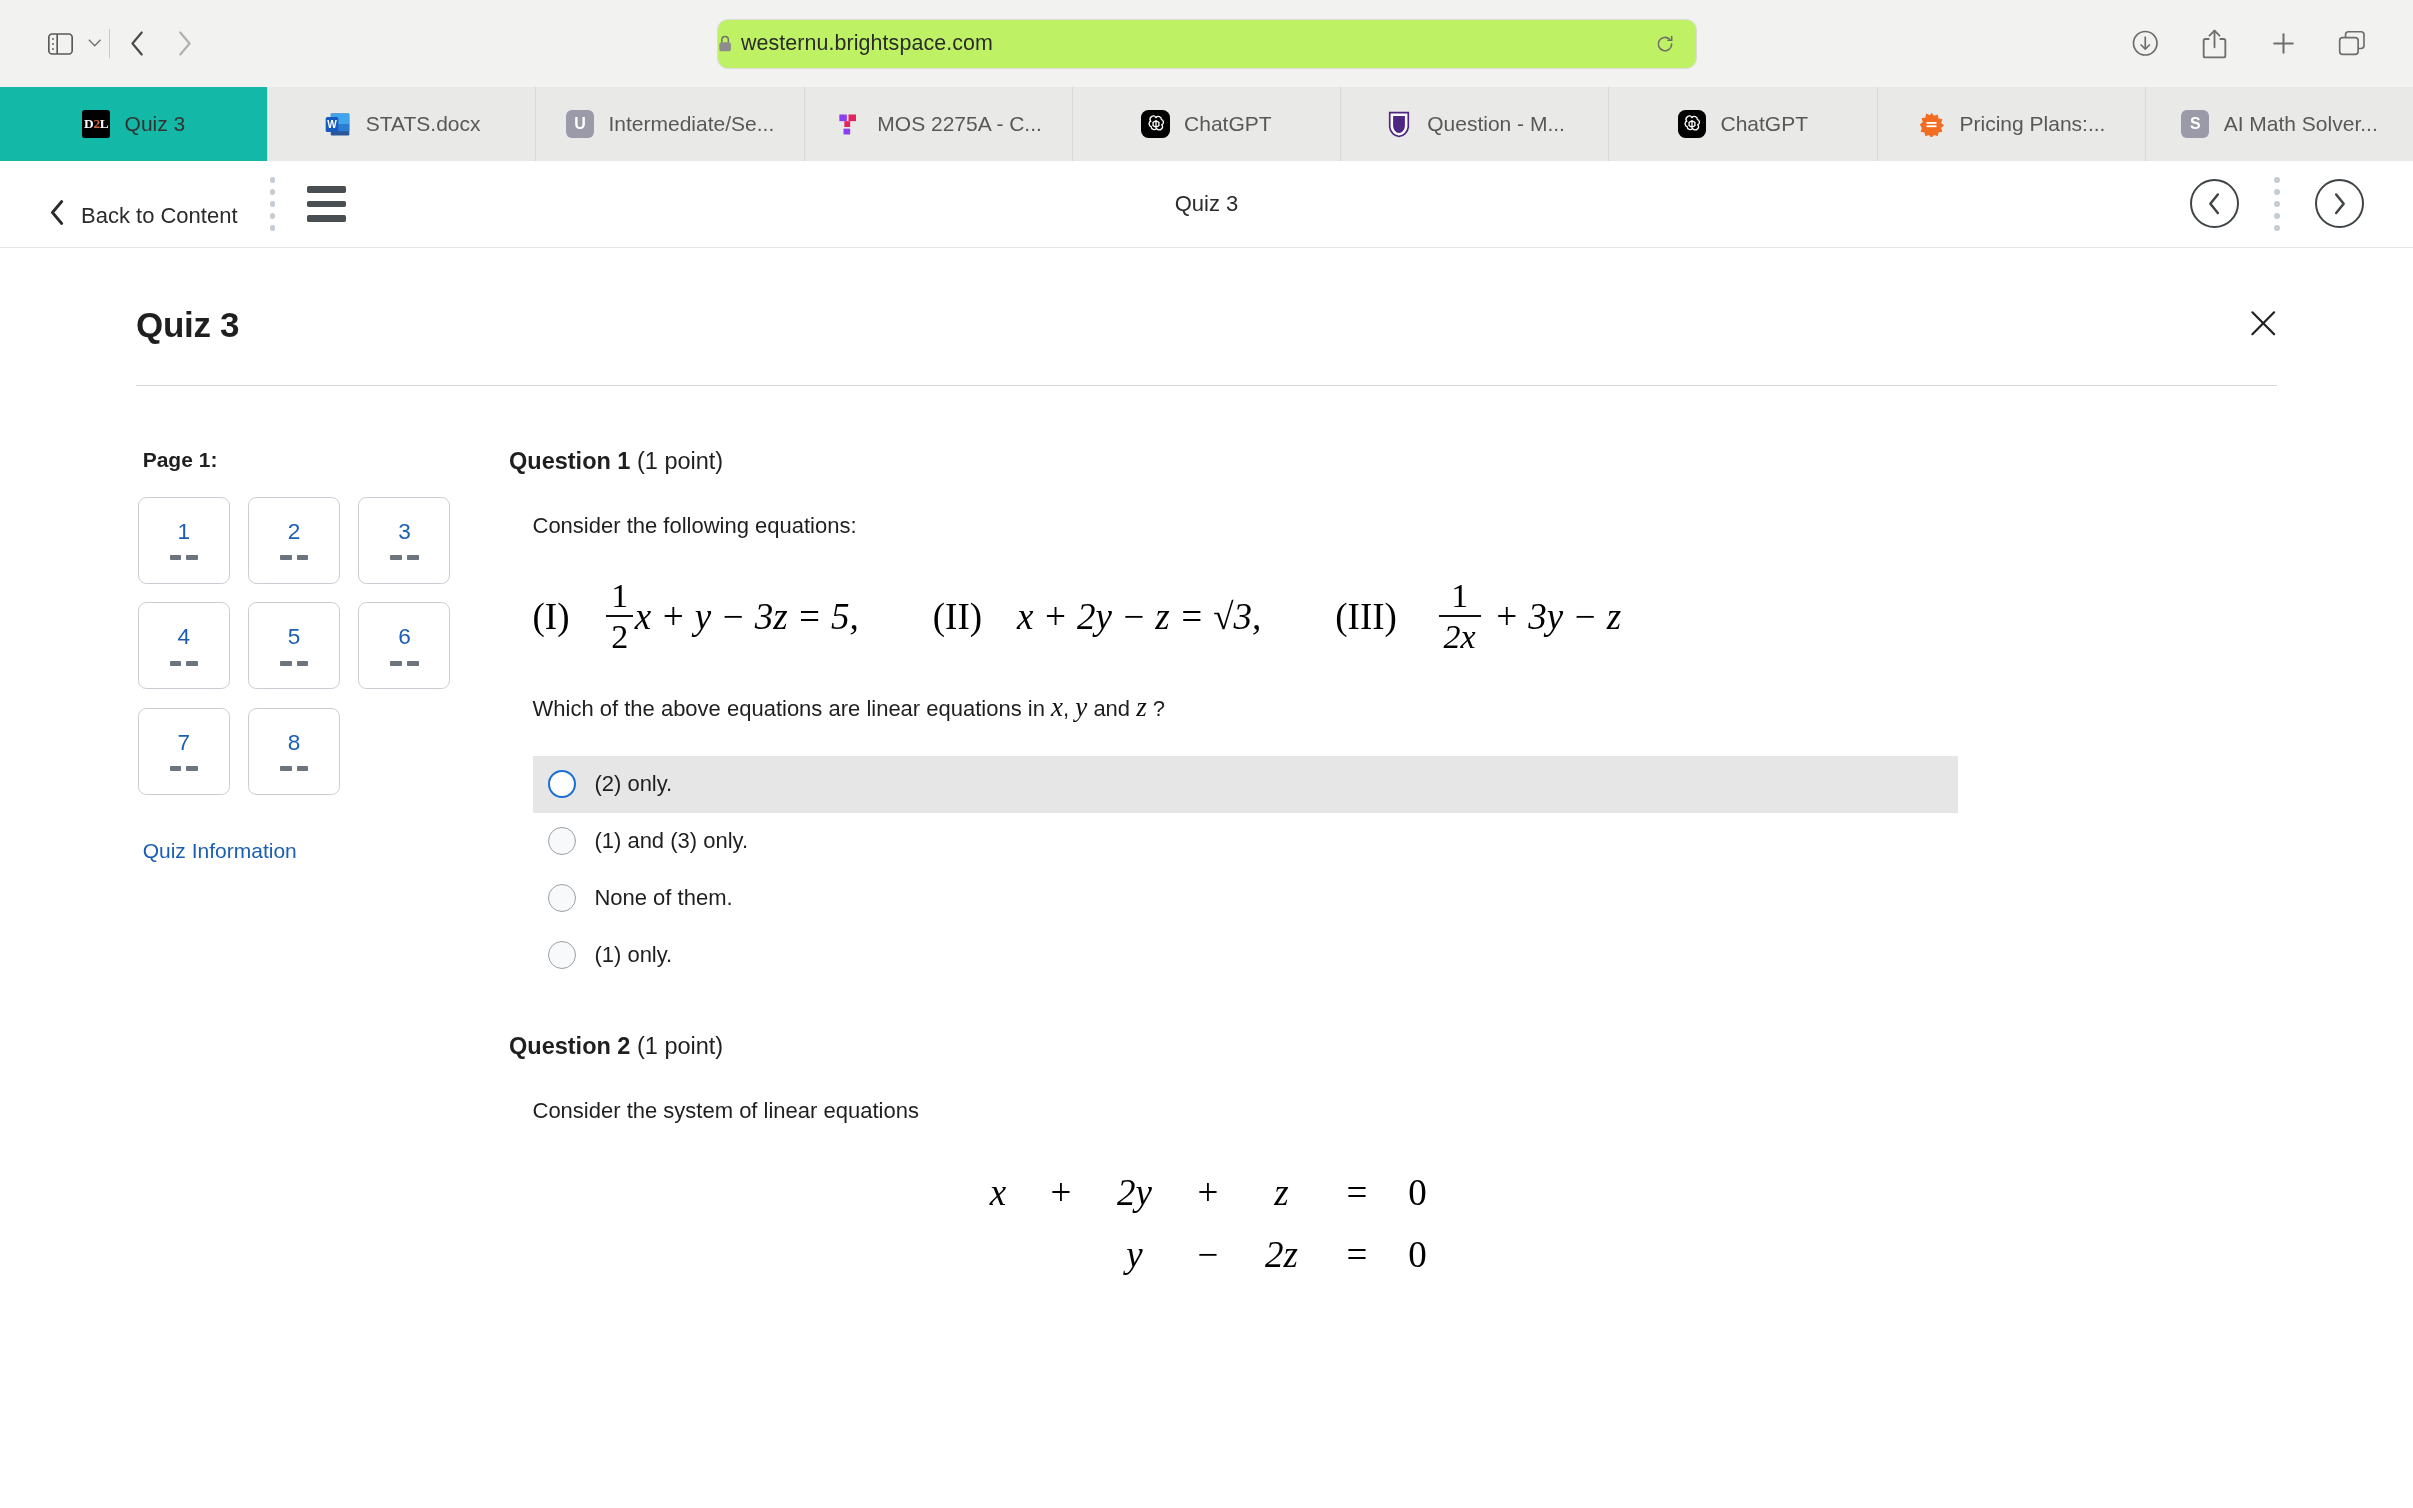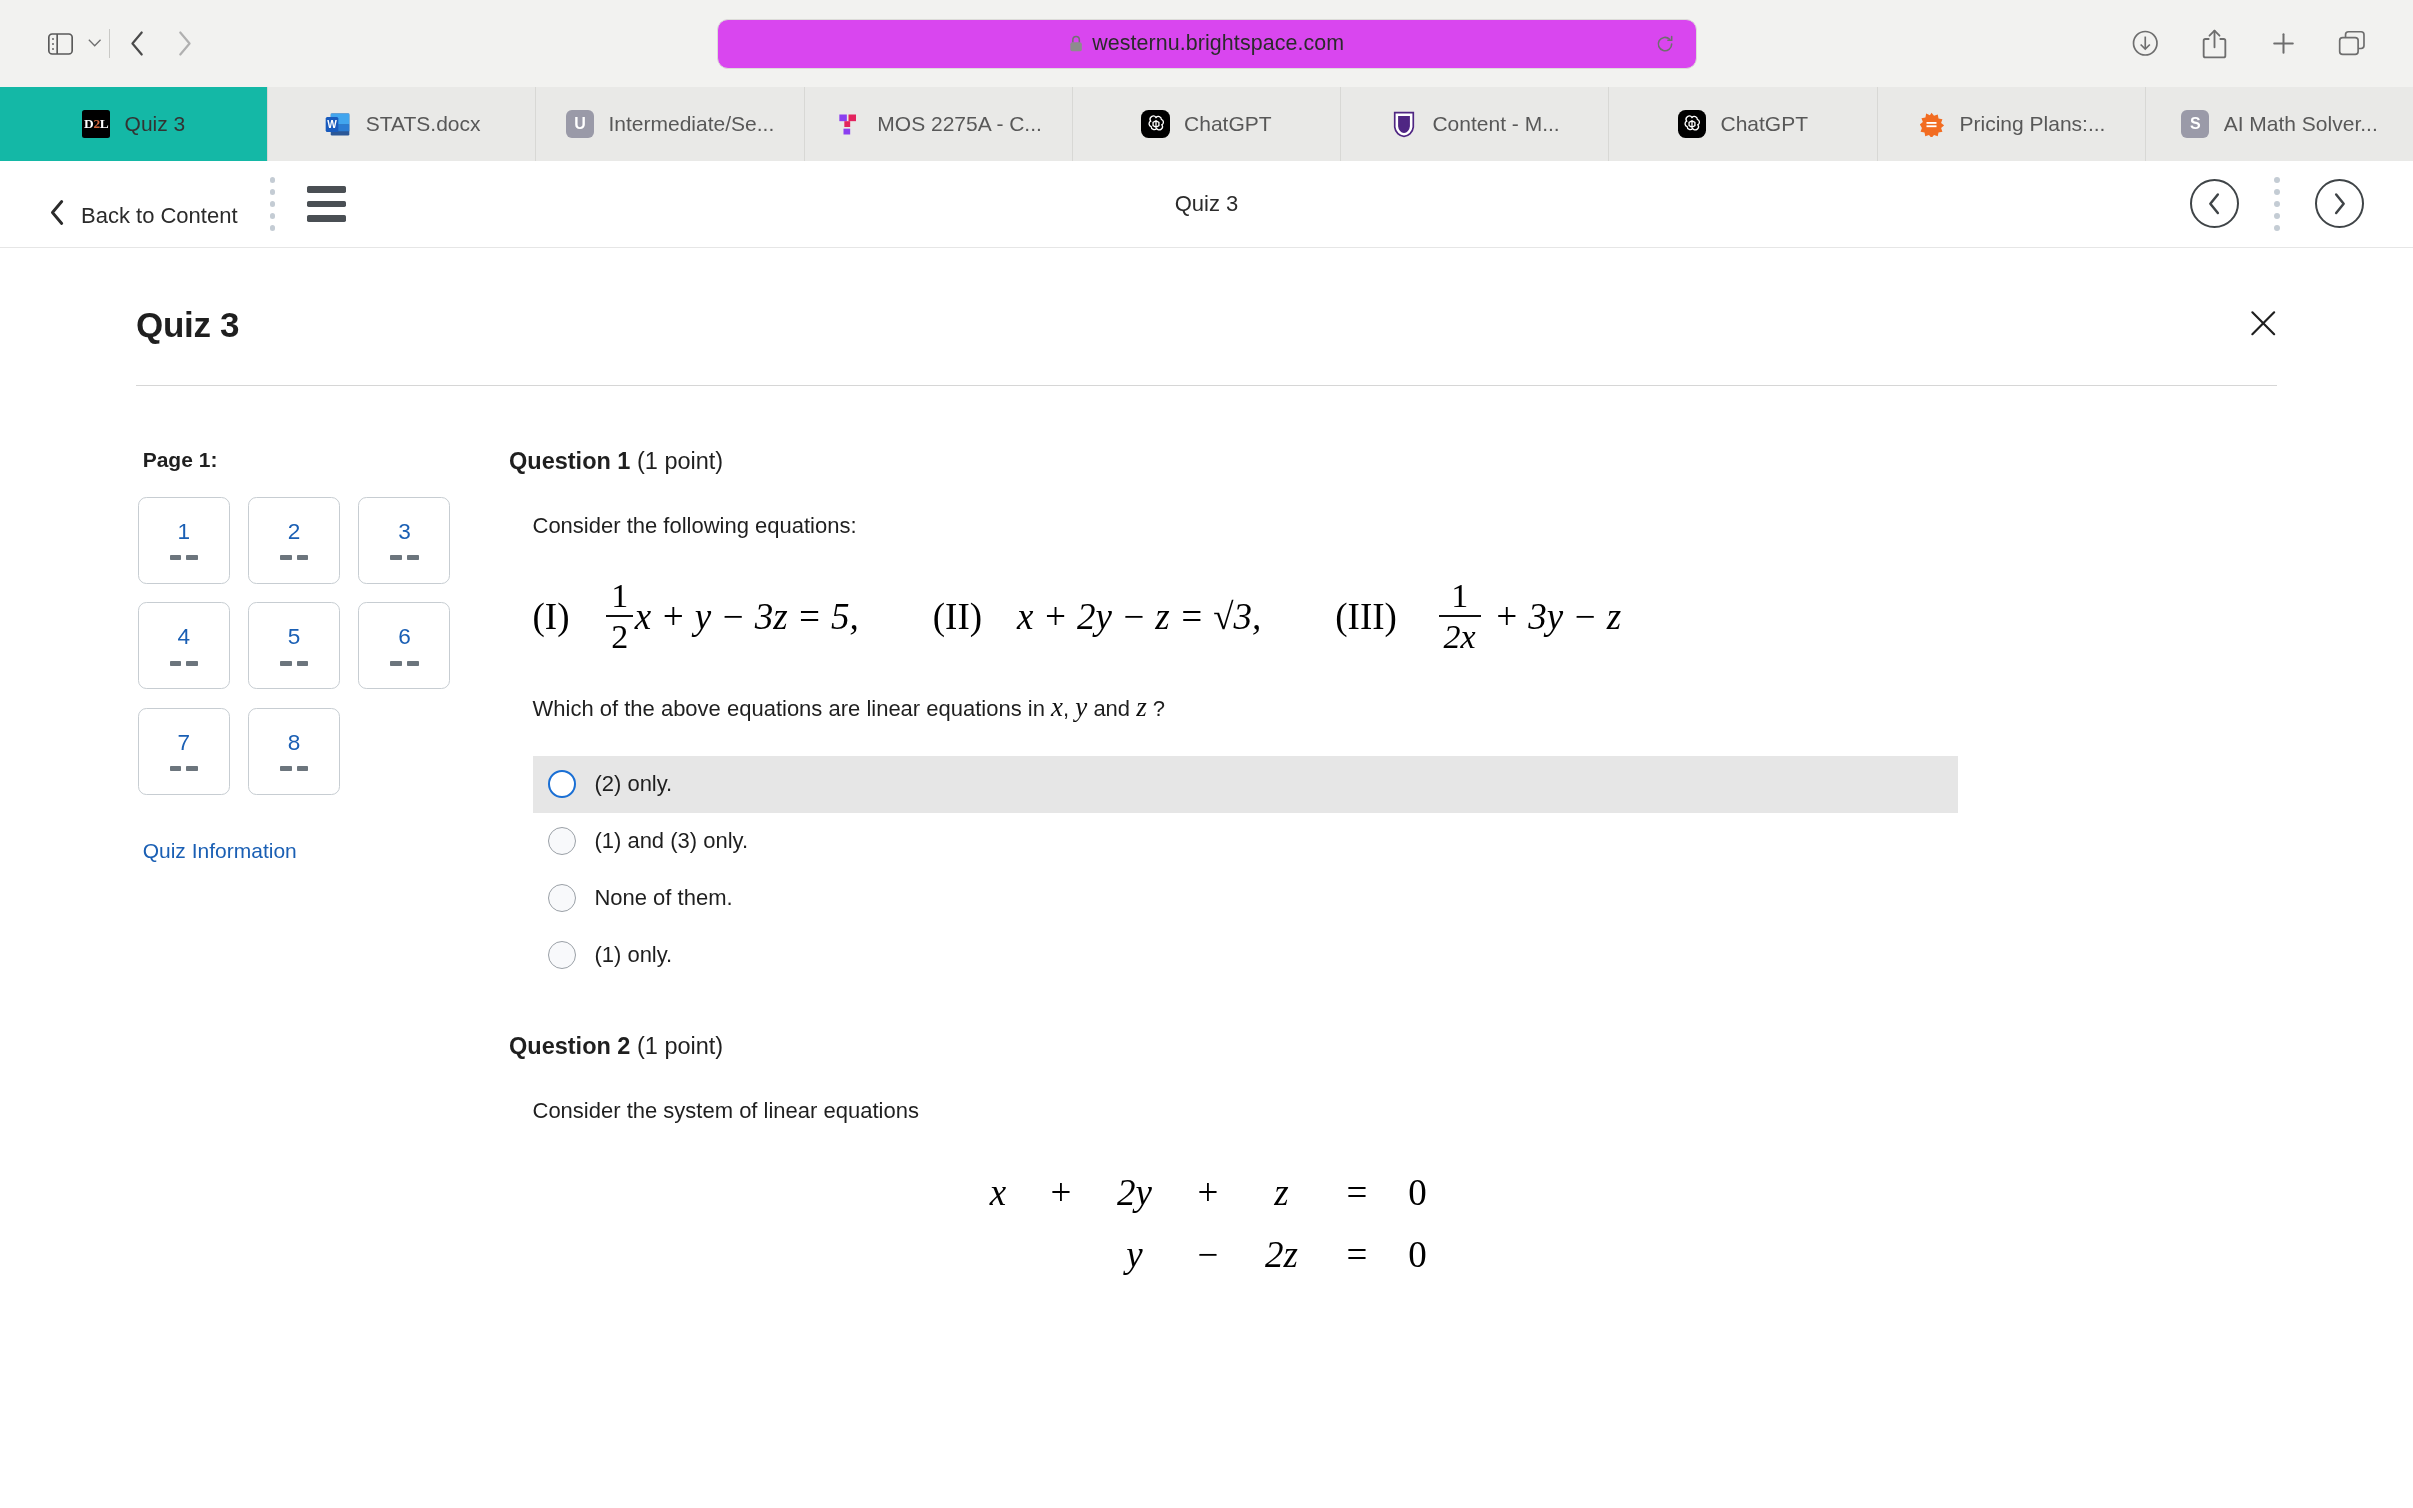--- a/index.html
+++ b/index.html
@@ -38,24 +38,24 @@
 
   .urlbar-wrap {
     position: absolute;
     left: 50%;
     transform: translateX(-50%);
     width: 980px;
     height: 50px;
   }
   .urlbar {
     width: 100%; height: 100%;
-    background: #d946ef;
+    background: #bef264;
     border: 0.8px solid #dcdcd8;
     border-radius: 11px;
-    display: flex; align-items: center; justify-content: center;
+    display: flex; align-items: center; justify-content: flex-start;
     position: relative;
   }
   .urlbar .lockrow { display: flex; align-items: center; gap: 9.2px; }
   .lock-icon { color: #717171; display:flex; }
   .url-text {
     font-size: 21.4px;
     color: #2b2b2b;
     letter-spacing: 0.1px;
   }
   .reload-btn {
@@ -395,21 +395,21 @@
       <span class="tab-label">ChatGPT</span>
     </div>
 
     <div class="tab">
       <span class="favicon fav-western">
         <svg width="22" height="27" viewBox="0 0 26 32">
           <path d="M2 2 h22 v17 a11 13 0 0 1-11 11 A11 13 0 0 1 2 19 Z" fill="#fff" stroke="#4f2683" stroke-width="2"></path>
           <path d="M6 6 h14 v12 a7 9 0 0 1-7 8 A7 9 0 0 1 6 18 Z" fill="#4f2683"></path>
         </svg>
       </span>
-      <span class="tab-label">Content - M...</span>
+      <span class="tab-label">Question - M...</span>
     </div>
 
     <div class="tab">
       <span class="favicon fav-chatgpt">
         <svg width="20" height="20" viewBox="0 0 24 24" fill="none" stroke="#fff" stroke-width="1.6">
           <path d="M12 4.2a3.6 3.6 0 0 1 6.4 2.2 3.6 3.6 0 0 1 0.6 6.6 3.6 3.6 0 0 1-6.4 4.4 3.6 3.6 0 0 1-6.4-2.2 3.6 3.6 0 0 1-0.6-6.6A3.6 3.6 0 0 1 12 4.2z"></path>
           <path d="M12 8v8M8.5 10v4l3.5 2 3.5-2v-4L12 8z"></path>
         </svg>
       </span>
       <span class="tab-label">ChatGPT</span>

